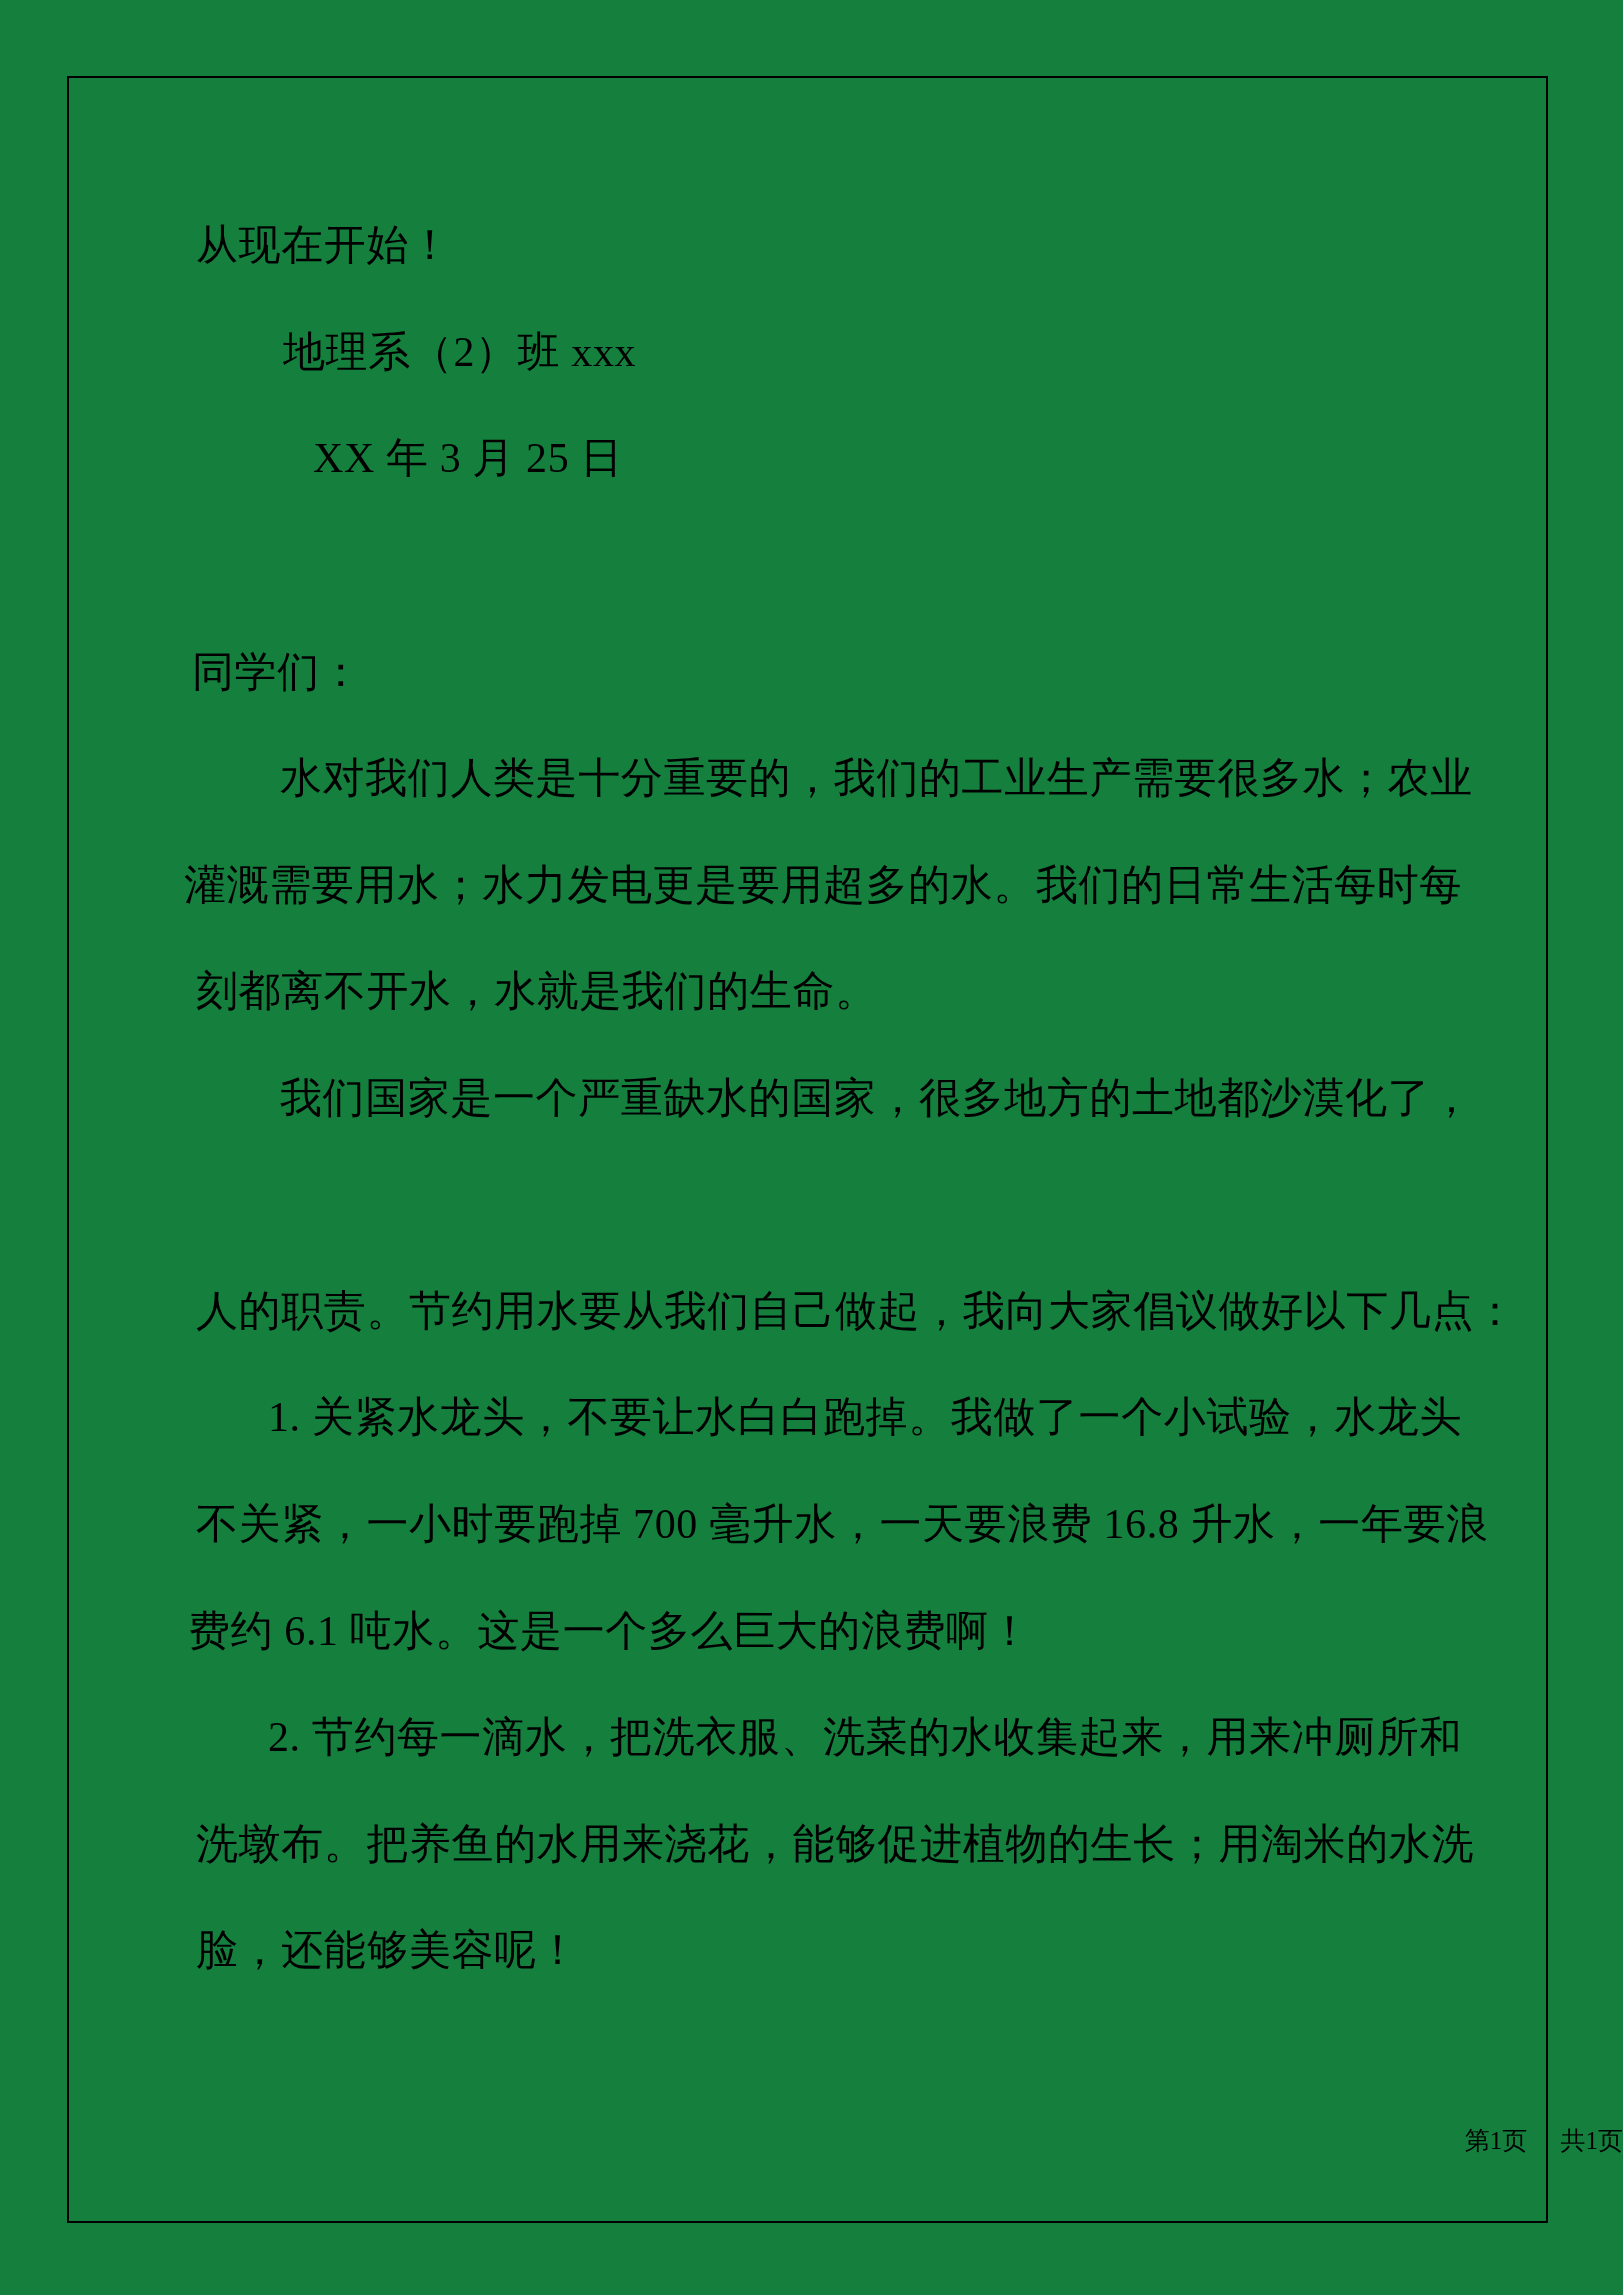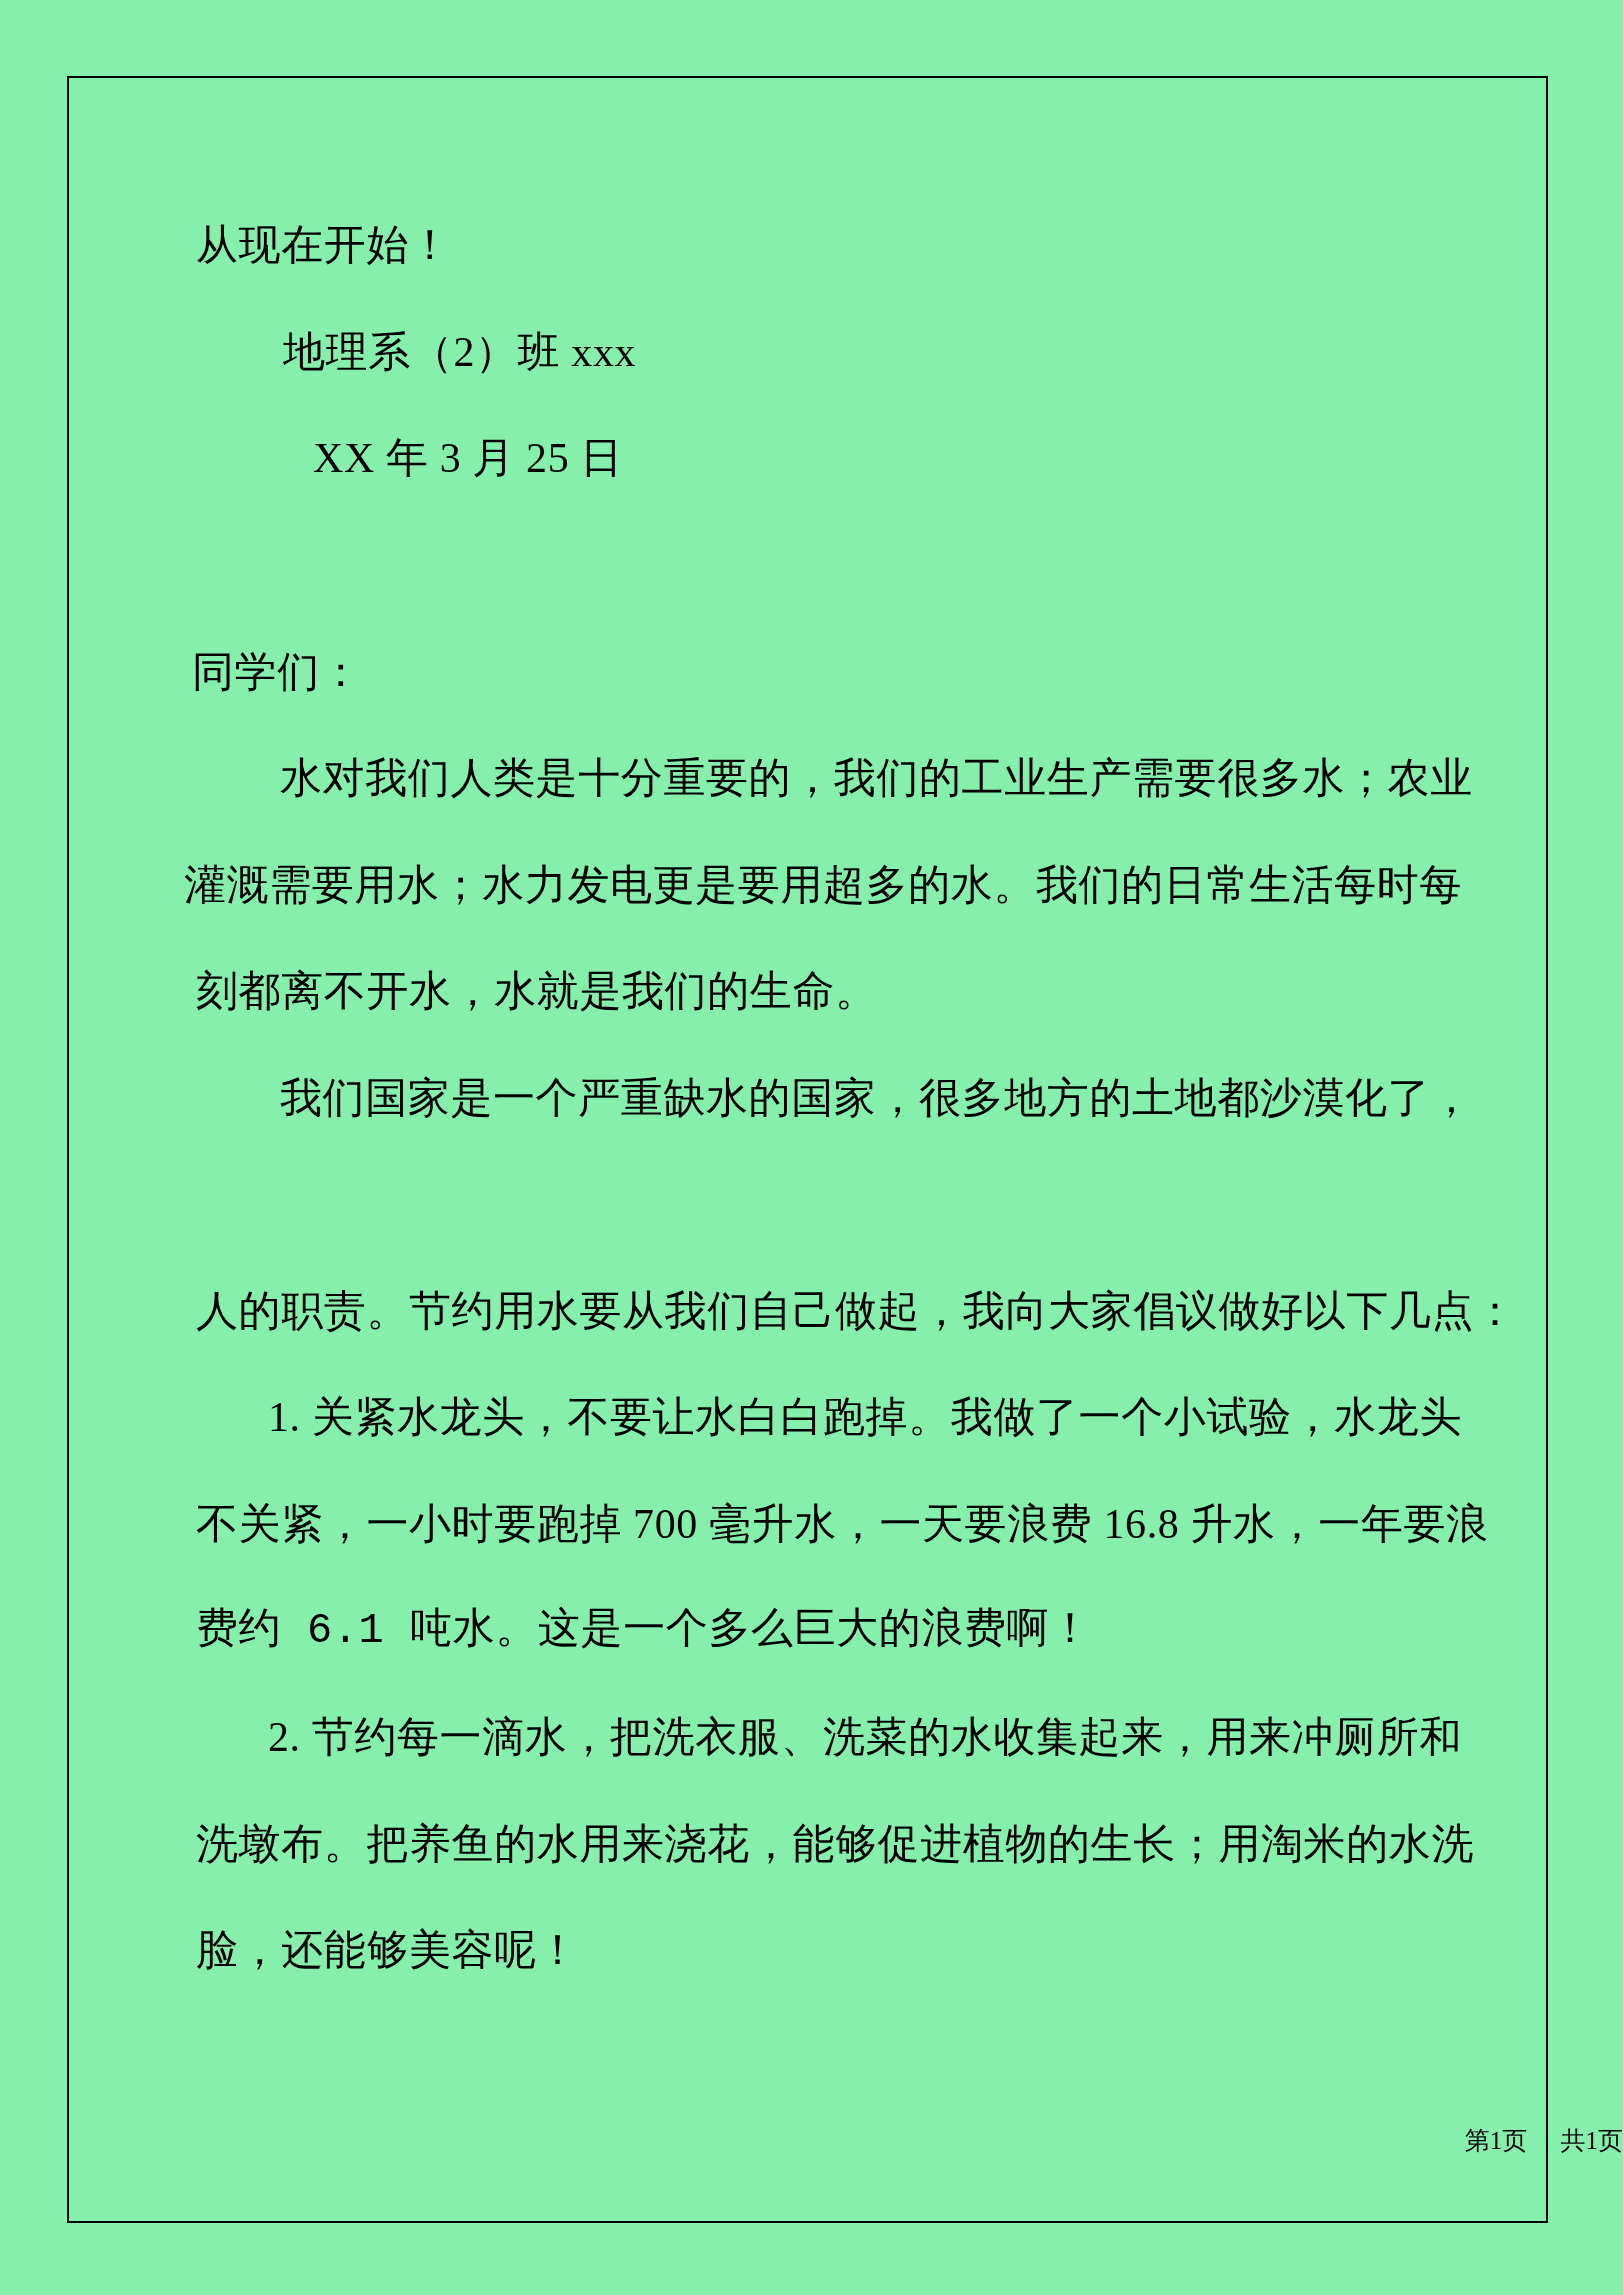--- a/index.html
+++ b/index.html
@@ -4,21 +4,21 @@
 <style>
   html, body {
     margin: 0;
     padding: 0;
     background: #ffffff;
   }
   .page {
     position: relative;
     width: 1623px;
     height: 2295px;
-    background: #86efac;
+    background: #15803d;
     font-family: "Liberation Serif", "DejaVu Serif", serif;
     color: #000000;
     overflow: hidden;
   }
   .frame {
     position: absolute;
     left: 67px;
     top: 76px;
     width: 1481px;
     height: 2147px;
@@ -63,21 +63,21 @@
   <div class="line" style="top:331px;  left:283px;">地理系（2）班 xxx</div>
   <div class="line" style="top:437px;  left:283px;margin-left:30px;">XX 年 3 月 25 日</div>
   <div class="line" style="top:651px; left:192px;">同学们：</div>
   <div class="line" style="top:757px; left:280px;">水对我们人类是十分重要的，我们的工业生产需要很多水；农业</div>
   <div class="line" style="top:864px; left:184px;">灌溉需要用水；水力发电更是要用超多的水。我们的日常生活每时每</div>
   <div class="line" style="top:970px; left:196px;">刻都离不开水，水就是我们的生命。</div>
   <div class="line" style="top:1077px; left:280px;">我们国家是一个严重缺水的国家，很多地方的土地都沙漠化了，</div>
   <div class="line" style="top:1290px; left:196px;">人的职责。节约用水要从我们自己做起，我向大家倡议做好以下几点：</div>
   <div class="line" style="top:1396px; left:268px;">1. 关紧水龙头，不要让水白白跑掉。我做了一个小试验，水龙头</div>
   <div class="line" style="top:1503px; left:196px;">不关紧，一小时要跑掉 700 毫升水，一天要浪费 16.8 升水，一年要浪</div>
-  <div class="line" style="top:1610px; left:196px;font-family:Liberation Mono, monospace;">费约 6.1 吨水。这是一个多么巨大的浪费啊！</div>
+  <div class="line" style="top:1610px; left:188px;">费约 6.1 吨水。这是一个多么巨大的浪费啊！</div>
   <div class="line" style="top:1716px; left:268px;">2. 节约每一滴水，把洗衣服、洗菜的水收集起来，用来冲厕所和</div>
   <div class="line" style="top:1823px; left:196px;">洗墩布。把养鱼的水用来浇花，能够促进植物的生长；用淘米的水洗</div>
   <div class="line" style="top:1929px; left:196px;">脸，还能够美容呢！</div>
 
   <div class="footer">
     <span class="pagenum">第1页</span>
     <span class="total">共1页</span>
   </div>
 
 </div>

